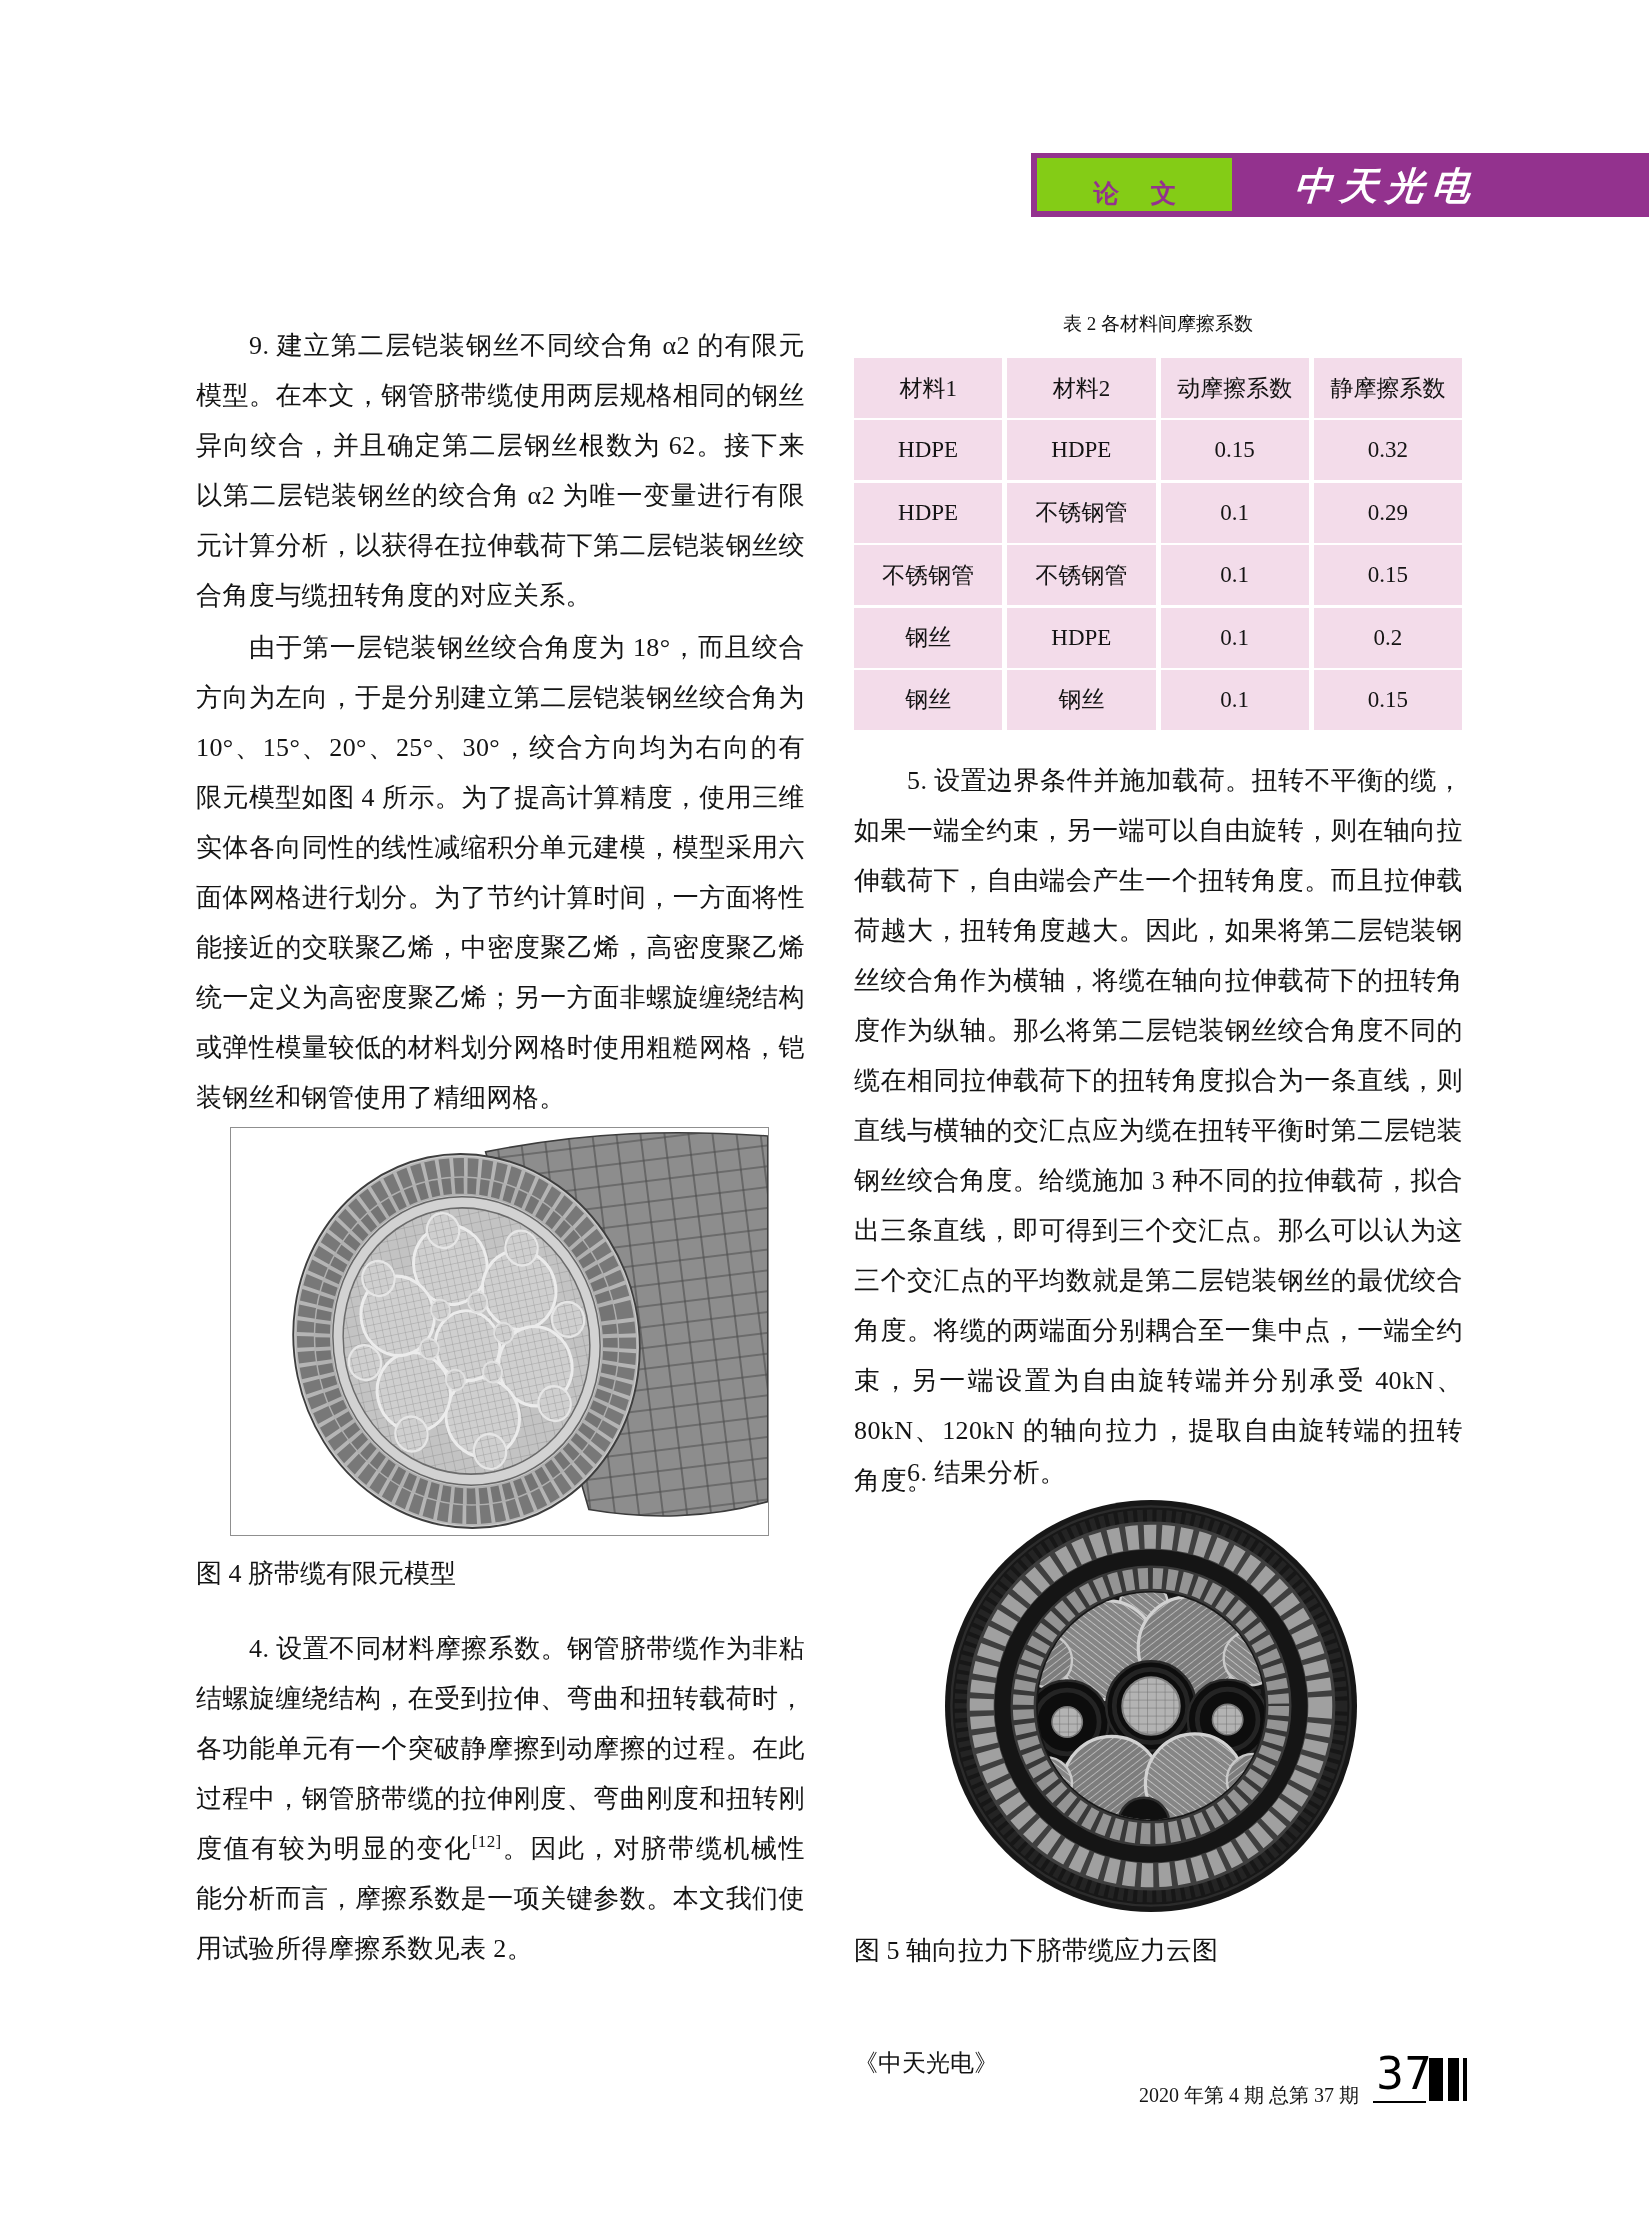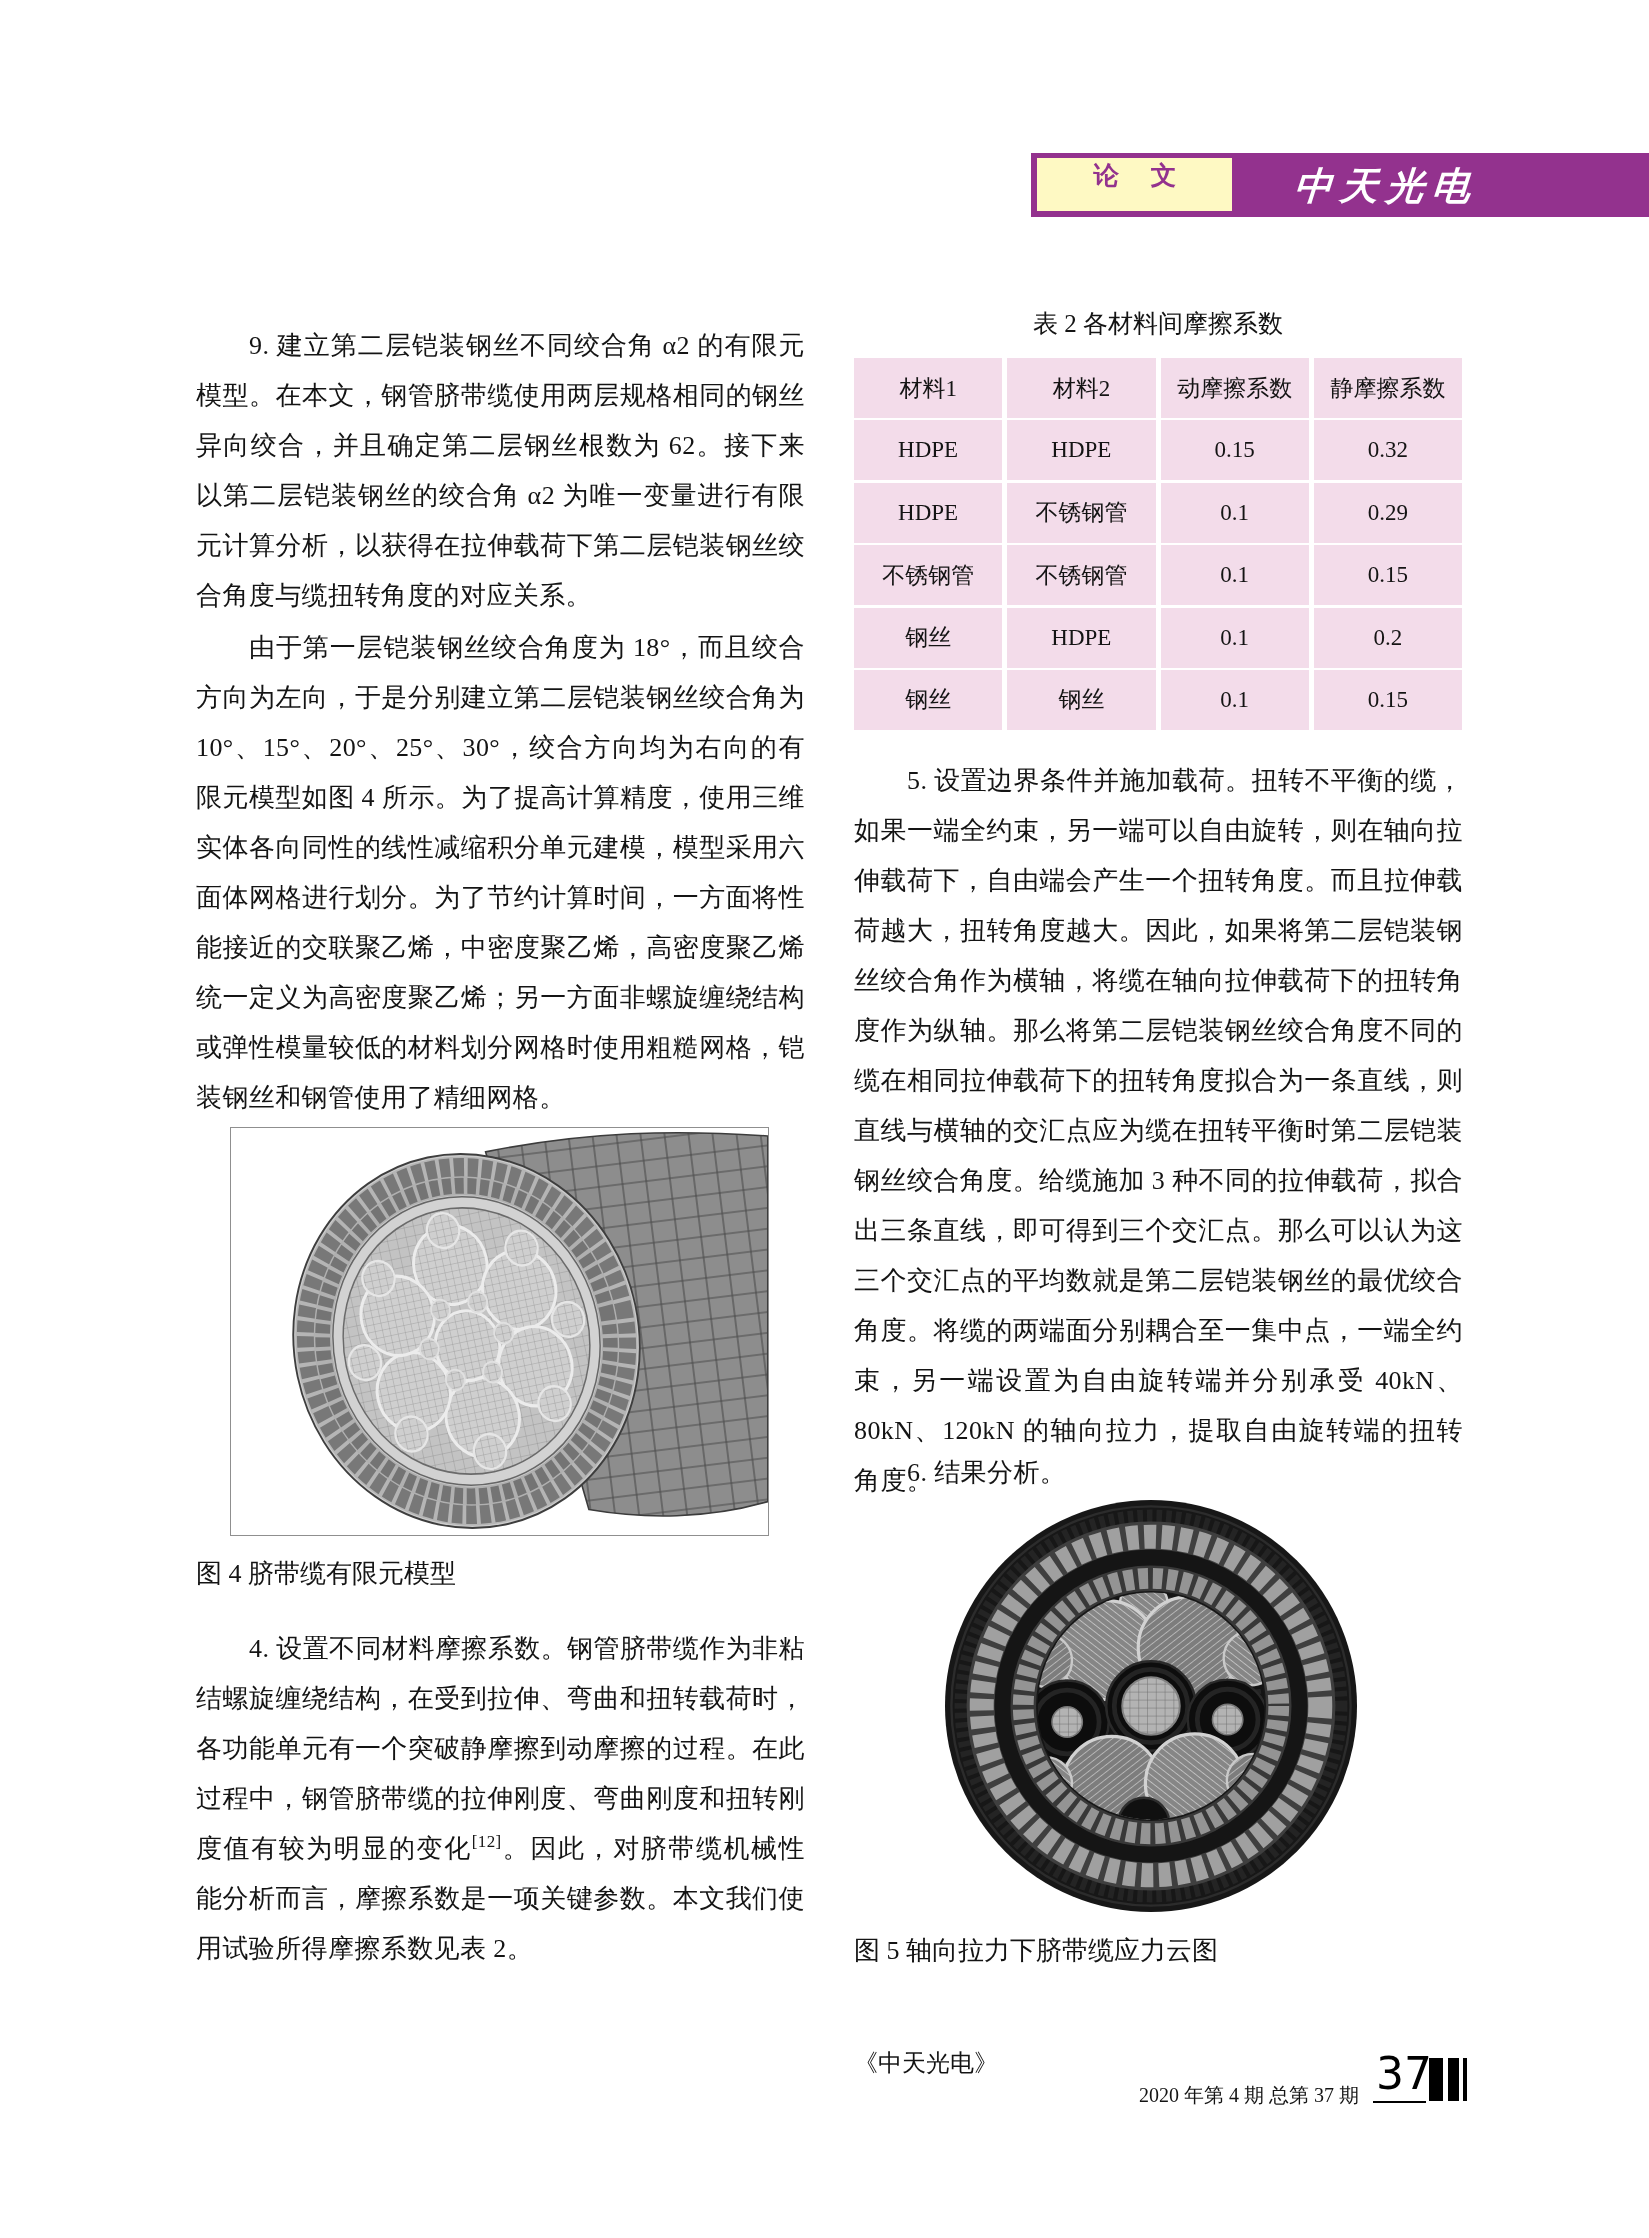--- a/index.html
+++ b/index.html
@@ -4,22 +4,22 @@
 <style>
   * { margin:0; padding:0; box-sizing:border-box; }
   html,body { background:#ffffff; }
   .page {
     position:relative; width:1650px; height:2239px; background:#ffffff;
     font-family:"Liberation Serif","DejaVu Serif",serif; color:#141414;
     overflow:hidden;
   }
   
   .banner { position:absolute; left:1031px; top:153px; width:619px; height:64px; background:#93328e; }
-  .tab-box { position:absolute; left:6.4px; top:4.8px; width:195px; height:53px; background:#fef9c3;
-             display:flex; align-items:flex-start; justify-content:center; }
+  .tab-box { position:absolute; left:6.4px; top:4.8px; width:195px; height:53px; background:#84cc16;
+             display:flex; align-items:flex-end; justify-content:center; }
   .tab-label { color:#93328e; font-size:25.5px; letter-spacing:12.8px; padding-left:12.8px; font-weight:bold; }
   .brand { position:absolute; left:263px; top:8px; color:#ffffff; font-size:38px; font-weight:bold;
            font-style:italic; letter-spacing:8px; font-family:"Liberation Serif",serif;
            transform:skewX(-4deg); }
   
   .para { position:absolute; width:609px; font-size:26px; line-height:50px;
           text-align:justify; text-justify:inter-character; text-indent:53px; letter-spacing:0.4px; }
   .p1 { left:196px; top:321px; }
   .p2 { left:196px; top:623px; }
   .p4 { left:196px; top:1624px; }
@@ -28,21 +28,21 @@
   sup.ref { font-size:17px; line-height:0; }
   
   .fig4-box { position:absolute; left:230px; top:1127px; width:539px; height:409px;
               border:1.6px solid #8f8f8f; background:#ffffff; }
   .fig4-box svg { display:block; width:100%; height:100%; }
   .caption { position:absolute; width:609px; text-align:left; font-size:26px; line-height:35px; }
   .cap4 { left:196px; top:1556px; }
   .cap5 { left:854px; top:1933px; }
   
   .tbl-title { position:absolute; left:854px; top:307px; width:608px; text-align:center;
-               font-size:25px; line-height:34px; }
+               font-size:19px; line-height:34px; }
   .tbl { position:absolute; left:854px; top:358px; width:608px; }
   .tr { display:flex; gap:5px; margin-bottom:2.4px; }
   .td { flex:1 1 0; height:60px; background:#f3dcea; display:flex; align-items:center;
         justify-content:center; font-size:23px; }
   
   .fig5 { position:absolute; left:945px; top:1500px; width:412px; height:412px; }
   .fig5 svg { display:block; width:100%; height:100%; }
   
   .foot-journal { position:absolute; left:854px; top:2048px; width:505px; text-align:left;
                   font-size:24px; line-height:30px; }

